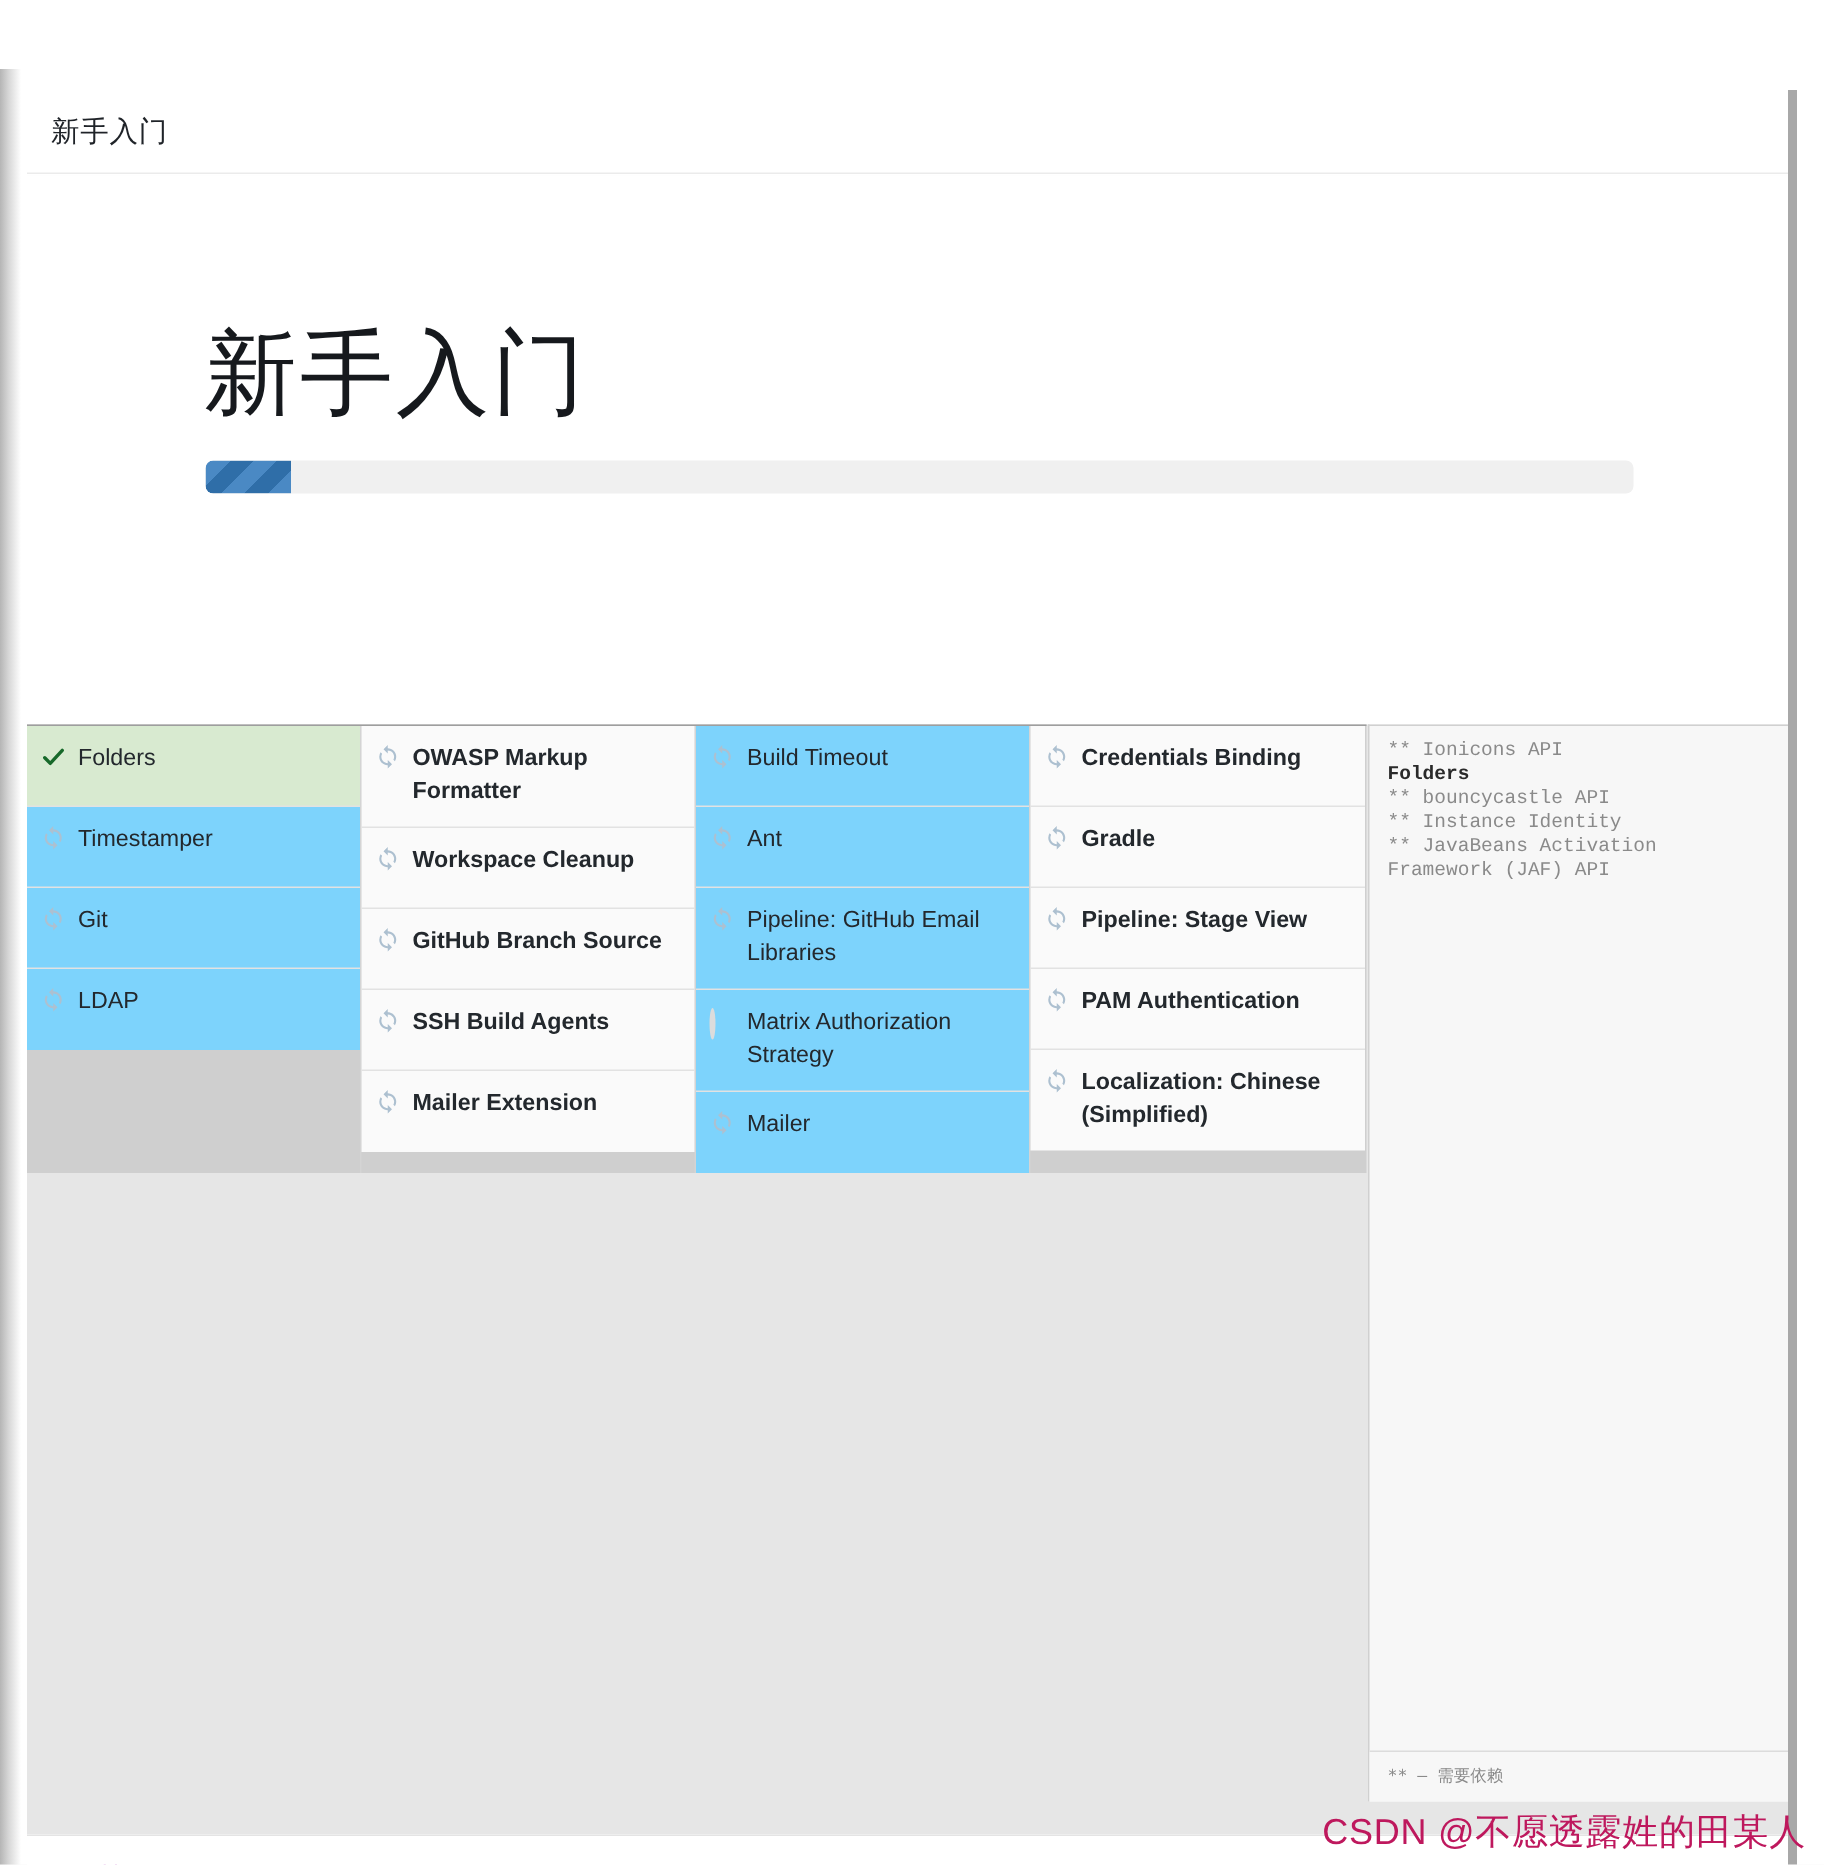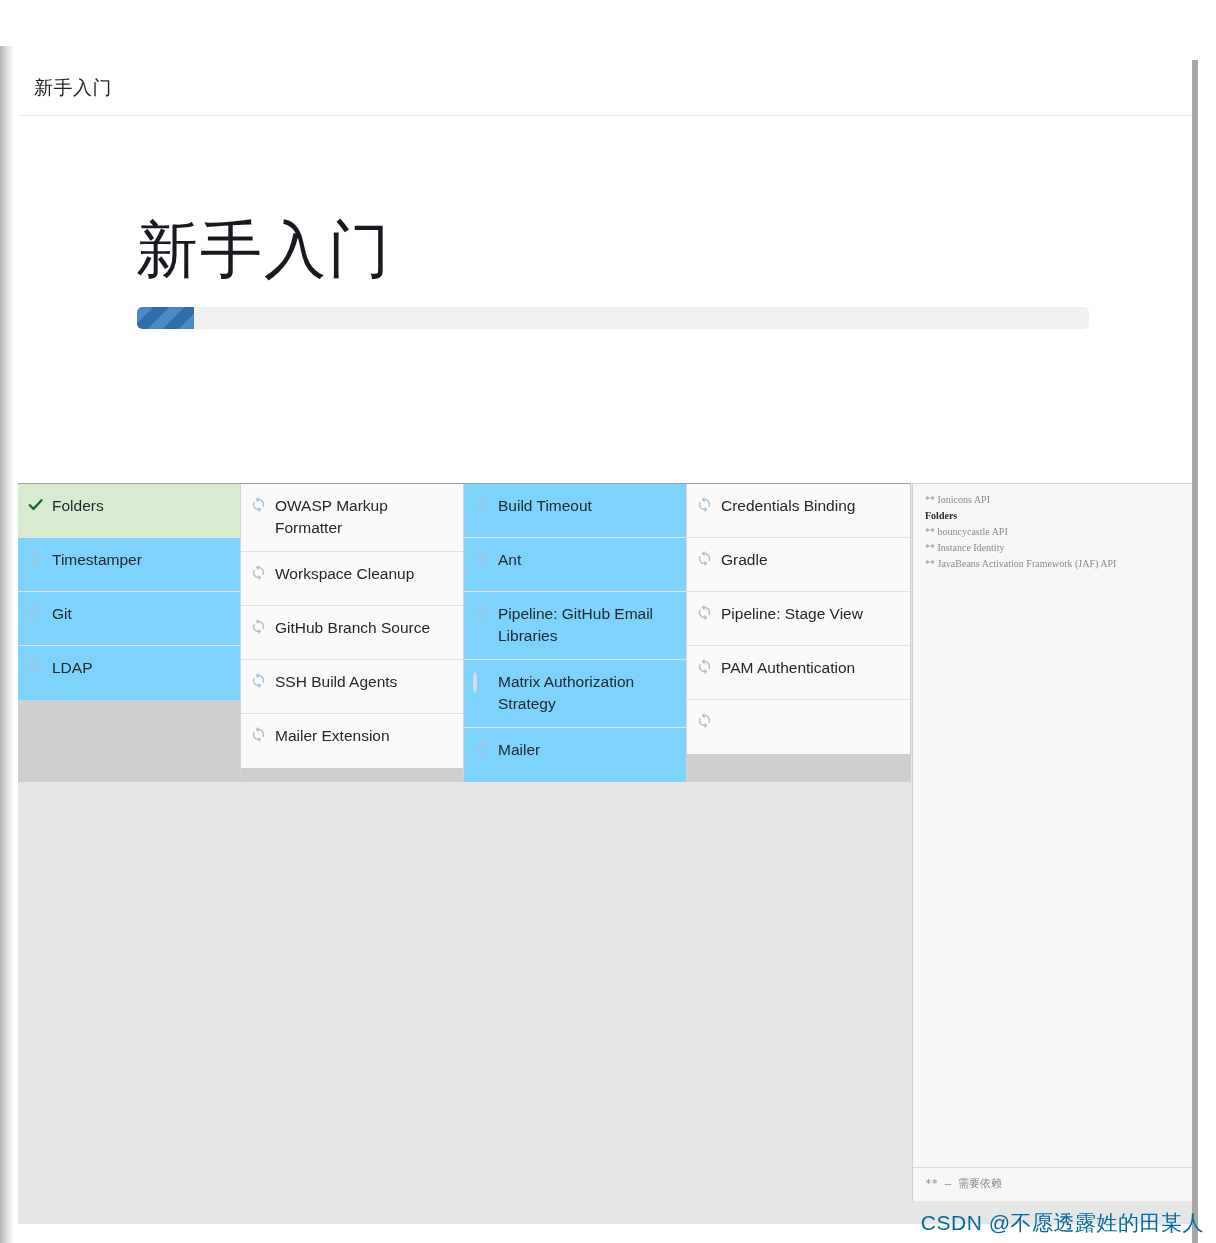--- a/index.html
+++ b/index.html
@@ -135,21 +135,21 @@
   }
   .grid-col {
     width: 223px;
     display: flex;
     flex-direction: column;
     border-right: 1px solid #d4d4d4;
     box-sizing: border-box;
   }
   .grid-col:last-child { border-right: none; }
   .grid-col.shade-dark .plugin-cell { background: #7dd3fc; }
-  .grid-col.shade-light .plugin-cell { background: #fafafa; }
+  .grid-col.shade-light .plugin-cell { background: #fafafa; font-weight: bold; }
 
   .plugin-cell {
     position: relative;
     min-height: 54px;
     padding: 11px 8px 11px 34px;
     border-bottom: 1px solid #e2e2e2;
     box-sizing: border-box;
     font-size: 15.5px;
     line-height: 1.45;
     color: #23282d;
@@ -195,22 +195,22 @@
     border-top: 1px solid #d0d0d0;
     box-sizing: border-box;
   }
   #log-lines {
     position: absolute;
     left: 0; top: 0;
     right: 0;
     bottom: 34px;
     padding: 8px 21px 6px 12px;
     overflow: hidden;
-    font-family: Liberation Serif, serif;
-    font-size: 10px;
+    font-family: Liberation Mono, monospace;
+    font-size: 13px;
     line-height: 16px;
     color: #8a8a8a;
     white-space: pre-wrap;
     word-break: break-word;
   }
   .log-line { display: block; }
   .log-line.bold {
     color: #2a2a2a;
     font-weight: bold;
   }
@@ -246,22 +246,22 @@
     top: 17px;
     font-size: 15px;
     color: #a21caf;
   }
 
   
   #watermark {
     position: absolute;
     right: 12px;
     bottom: 6px;
-    font-size: 21px;
-    color: #0369a1;
+    font-size: 24px;
+    color: #be185d;
     letter-spacing: .5px;
     font-family: "Liberation Sans", "DejaVu Sans", sans-serif;
     white-space: nowrap;
   }
 </style>
 </head>
 <body>
 
 <div id="page-frame">
   <div id="page-inner">
@@ -446,20 +446,21 @@
               </span>
               <span class="cell-label">PAM Authentication</span>
             </div>
             <div class="plugin-cell">
               <span class="cell-icon icon-sync">
                 <svg width="17" height="17" viewBox="0 0 24 24">
                   <path fill="#adc0d0" d="M12 4V1L8 5l4 4V6c3.31 0 6 2.69 6 6 0 1.01-.25 1.97-.7 2.8l1.46 1.46A7.93 7.93 0 0 0 20 12c0-4.42-3.58-8-8-8z"></path>
                   <path fill="#adc0d0" d="M12 18c-3.31 0-6-2.69-6-6 0-1.01.25-1.97.7-2.8L5.24 7.74A7.93 7.93 0 0 0 4 12c0 4.42 3.58 8 8 8v3l4-4-4-4v3z"></path>
                 </svg>
               </span>
+              <span class="cell-label">Localization: Chinese (Simplified)</span>
             </div>
           </div>
         </div>
 
       <div id="log-panel">
         <div id="log-lines"><span class="log-line">** Ionicons API</span><span class="log-line bold">Folders</span><span class="log-line">** bouncycastle API</span><span class="log-line">** Instance Identity</span><span class="log-line">** JavaBeans Activation Framework (JAF) API</span></div>
         <div id="log-footer">** – 需要依赖</div>
       </div>
 
     </div>

